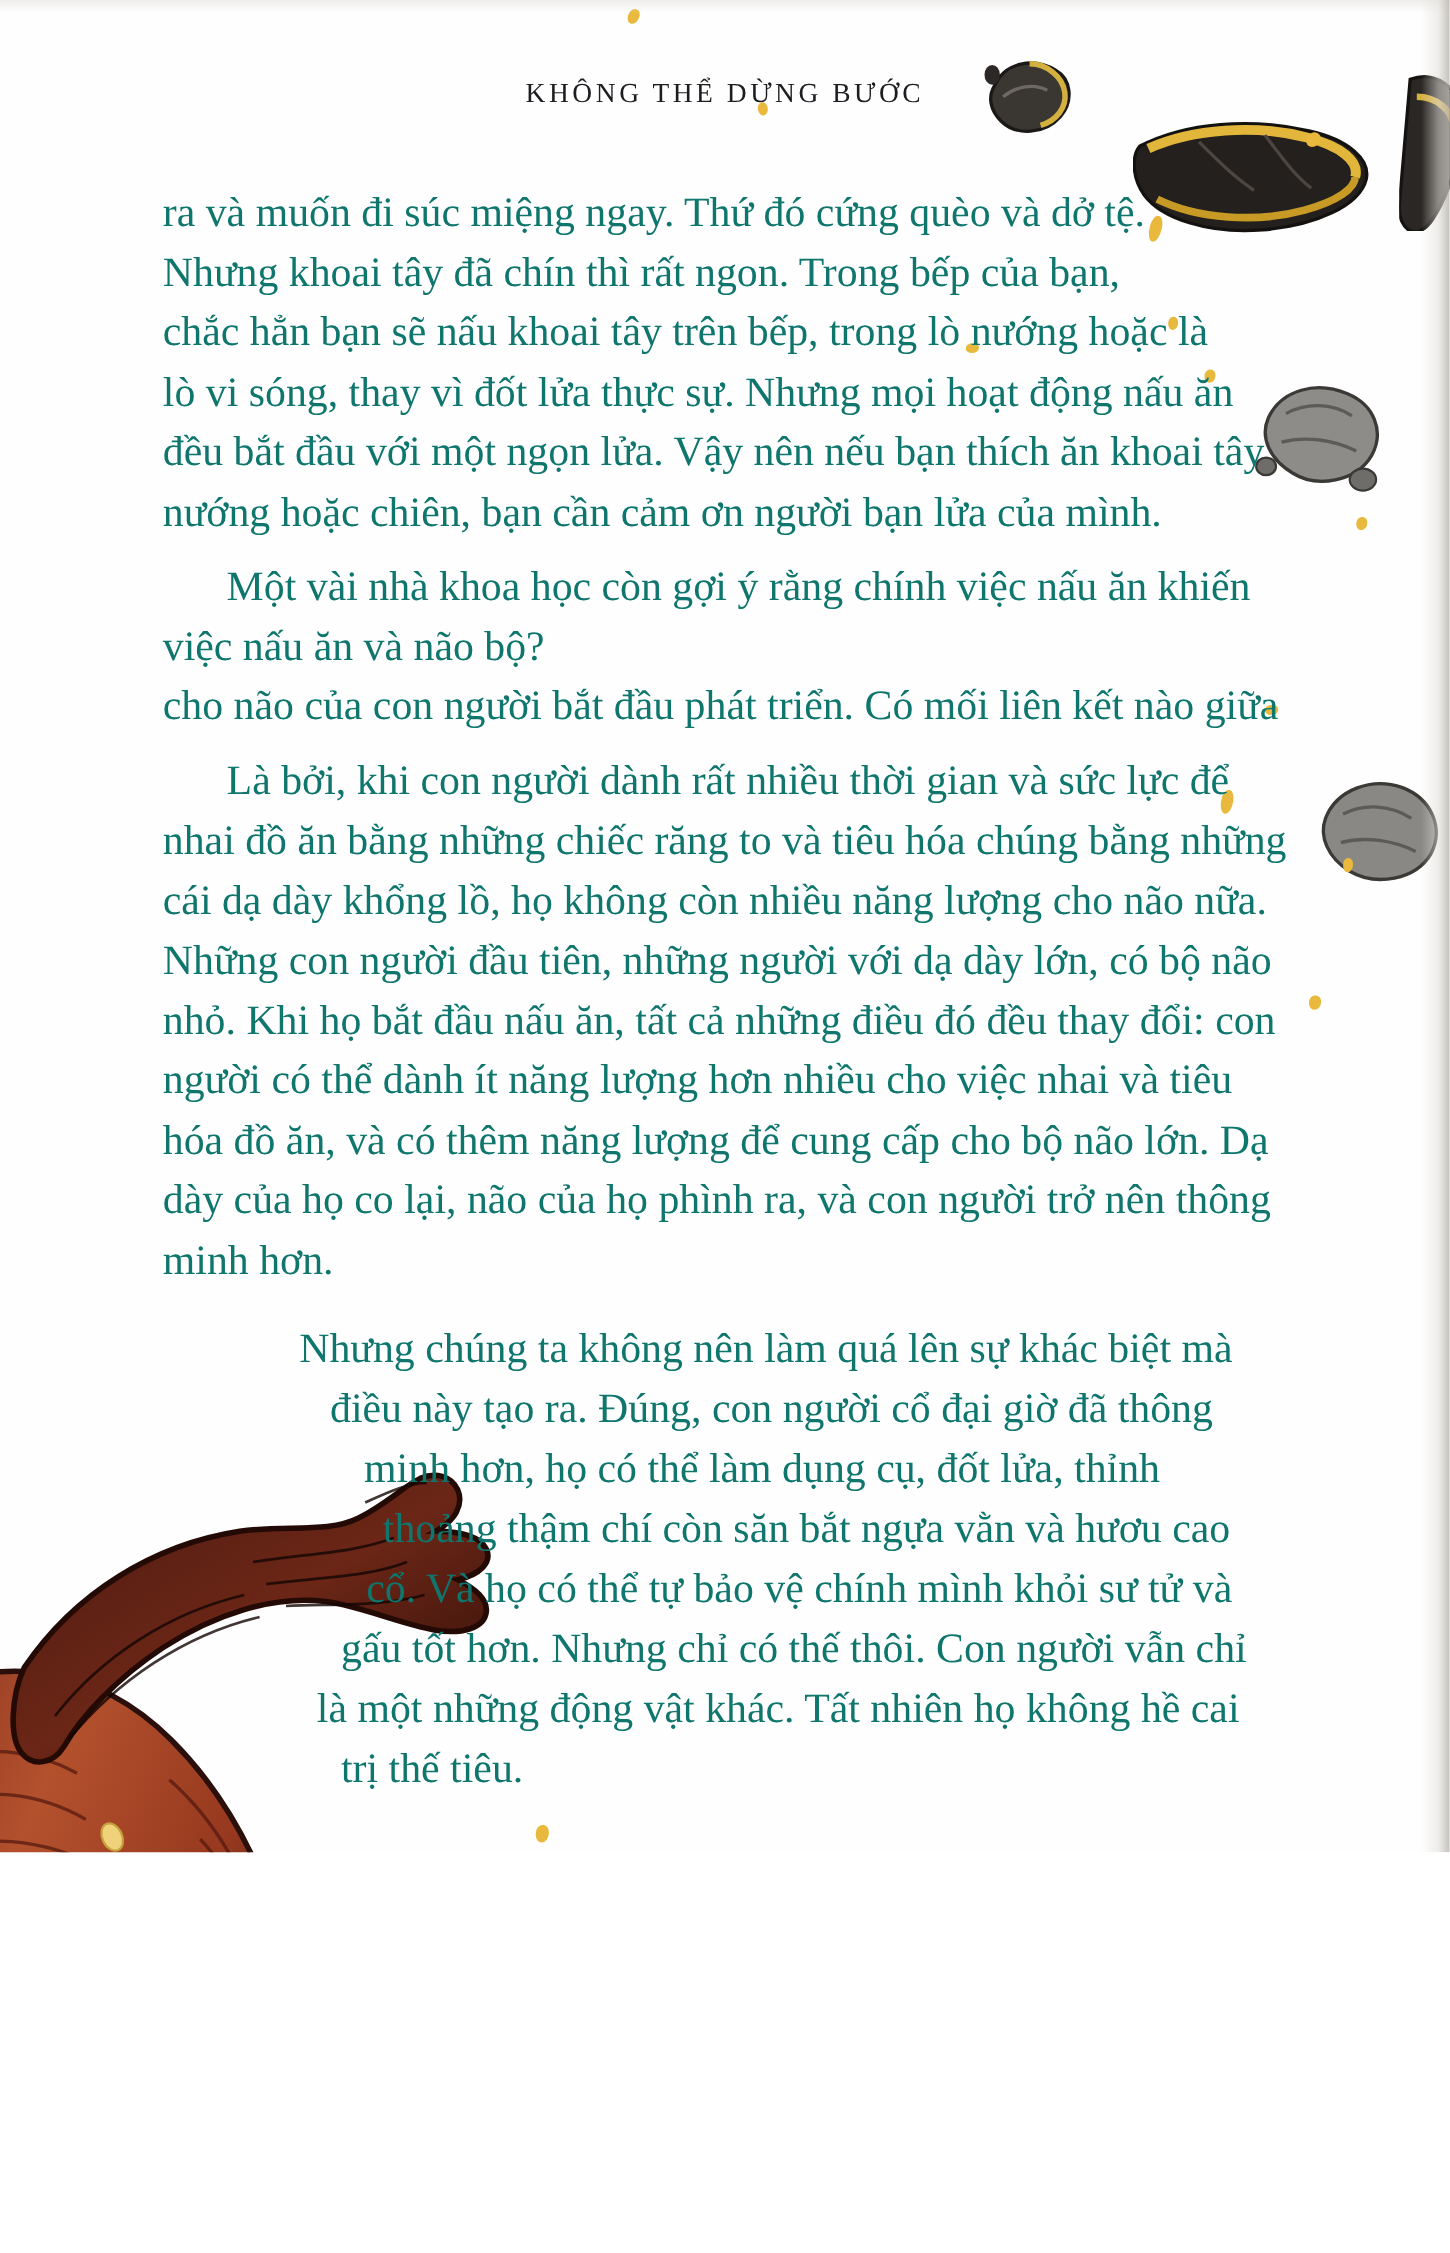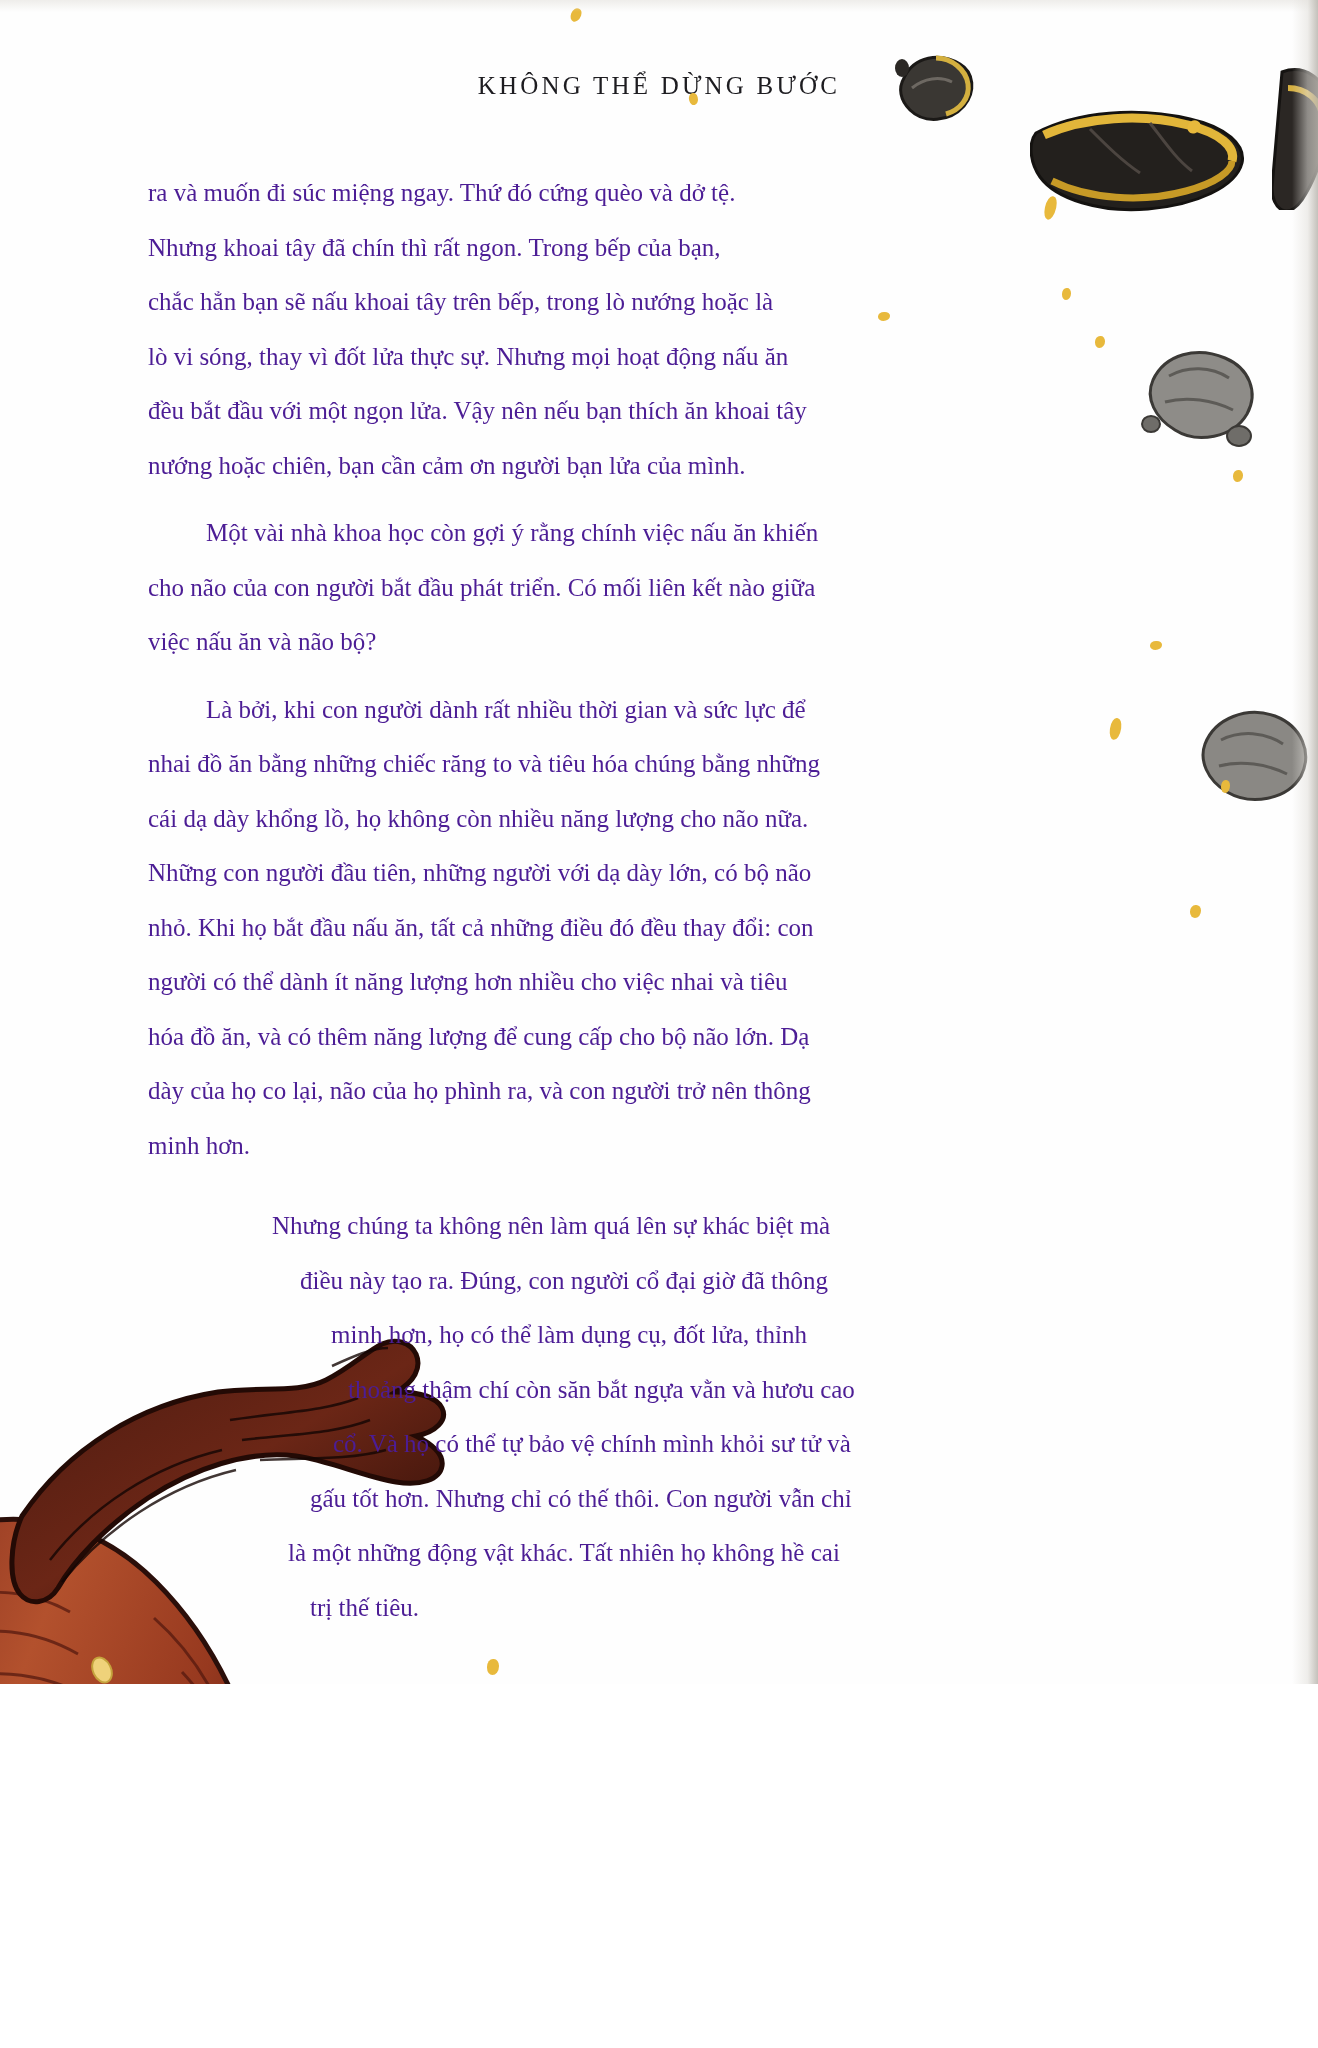--- a/index.html
+++ b/index.html
@@ -45,23 +45,23 @@
     color: #1d1c20;
     font-family: "Liberation Serif", "DejaVu Serif", serif;
   }
 
   
   .body-text {
     position: absolute;
     left: 148px;
     top: 166px;
     width: 1010px;
-    font-size: 25px;
+    font-size: 38px;
     line-height: 54.5px;
-    color: #4c1d95;
+    color: #0f766e;
   }
   .para {
     margin: 0 0 13px 0;
   }
   .para .line {
     display: block;
     white-space: pre;
   }
   .indent {
     display: inline-block;
@@ -263,22 +263,22 @@
       <span class="line">ra và muốn đi súc miệng ngay. Thứ đó cứng quèo và dở tệ.</span>
       <span class="line">Nhưng khoai tây đã chín thì rất ngon. Trong bếp của bạn,</span>
       <span class="line">chắc hẳn bạn sẽ nấu khoai tây trên bếp, trong lò nướng hoặc là</span>
       <span class="line">lò vi sóng, thay vì đốt lửa thực sự. Nhưng mọi hoạt động nấu ăn</span>
       <span class="line">đều bắt đầu với một ngọn lửa. Vậy nên nếu bạn thích ăn khoai tây</span>
       <span class="line">nướng hoặc chiên, bạn cần cảm ơn người bạn lửa của mình.</span>
     </p>
 
     <p class="para">
       <span class="line"><span class="indent"></span><span>Một vài nhà khoa học còn gợi ý rằng chính việc nấu ăn khiến</span></span>
+      <span class="line">việc nấu ăn và não bộ?</span>
       <span class="line">cho não của con người bắt đầu phát triển. Có mối liên kết nào giữa</span>
-      <span class="line">việc nấu ăn và não bộ?</span>
     </p>
 
     <p class="para">
       <span class="line"><span class="indent"></span><span>Là bởi, khi con người dành rất nhiều thời gian và sức lực để</span></span>
       <span class="line">nhai đồ ăn bằng những chiếc răng to và tiêu hóa chúng bằng những</span>
       <span class="line">cái dạ dày khổng lồ, họ không còn nhiều năng lượng cho não nữa.</span>
       <span class="line">Những con người đầu tiên, những người với dạ dày lớn, có bộ não</span>
       <span class="line">nhỏ. Khi họ bắt đầu nấu ăn, tất cả những điều đó đều thay đổi: con</span>
       <span class="line">người có thể dành ít năng lượng hơn nhiều cho việc nhai và tiêu</span>
       <span class="line">hóa đồ ăn, và có thêm năng lượng để cung cấp cho bộ não lớn. Dạ</span>

